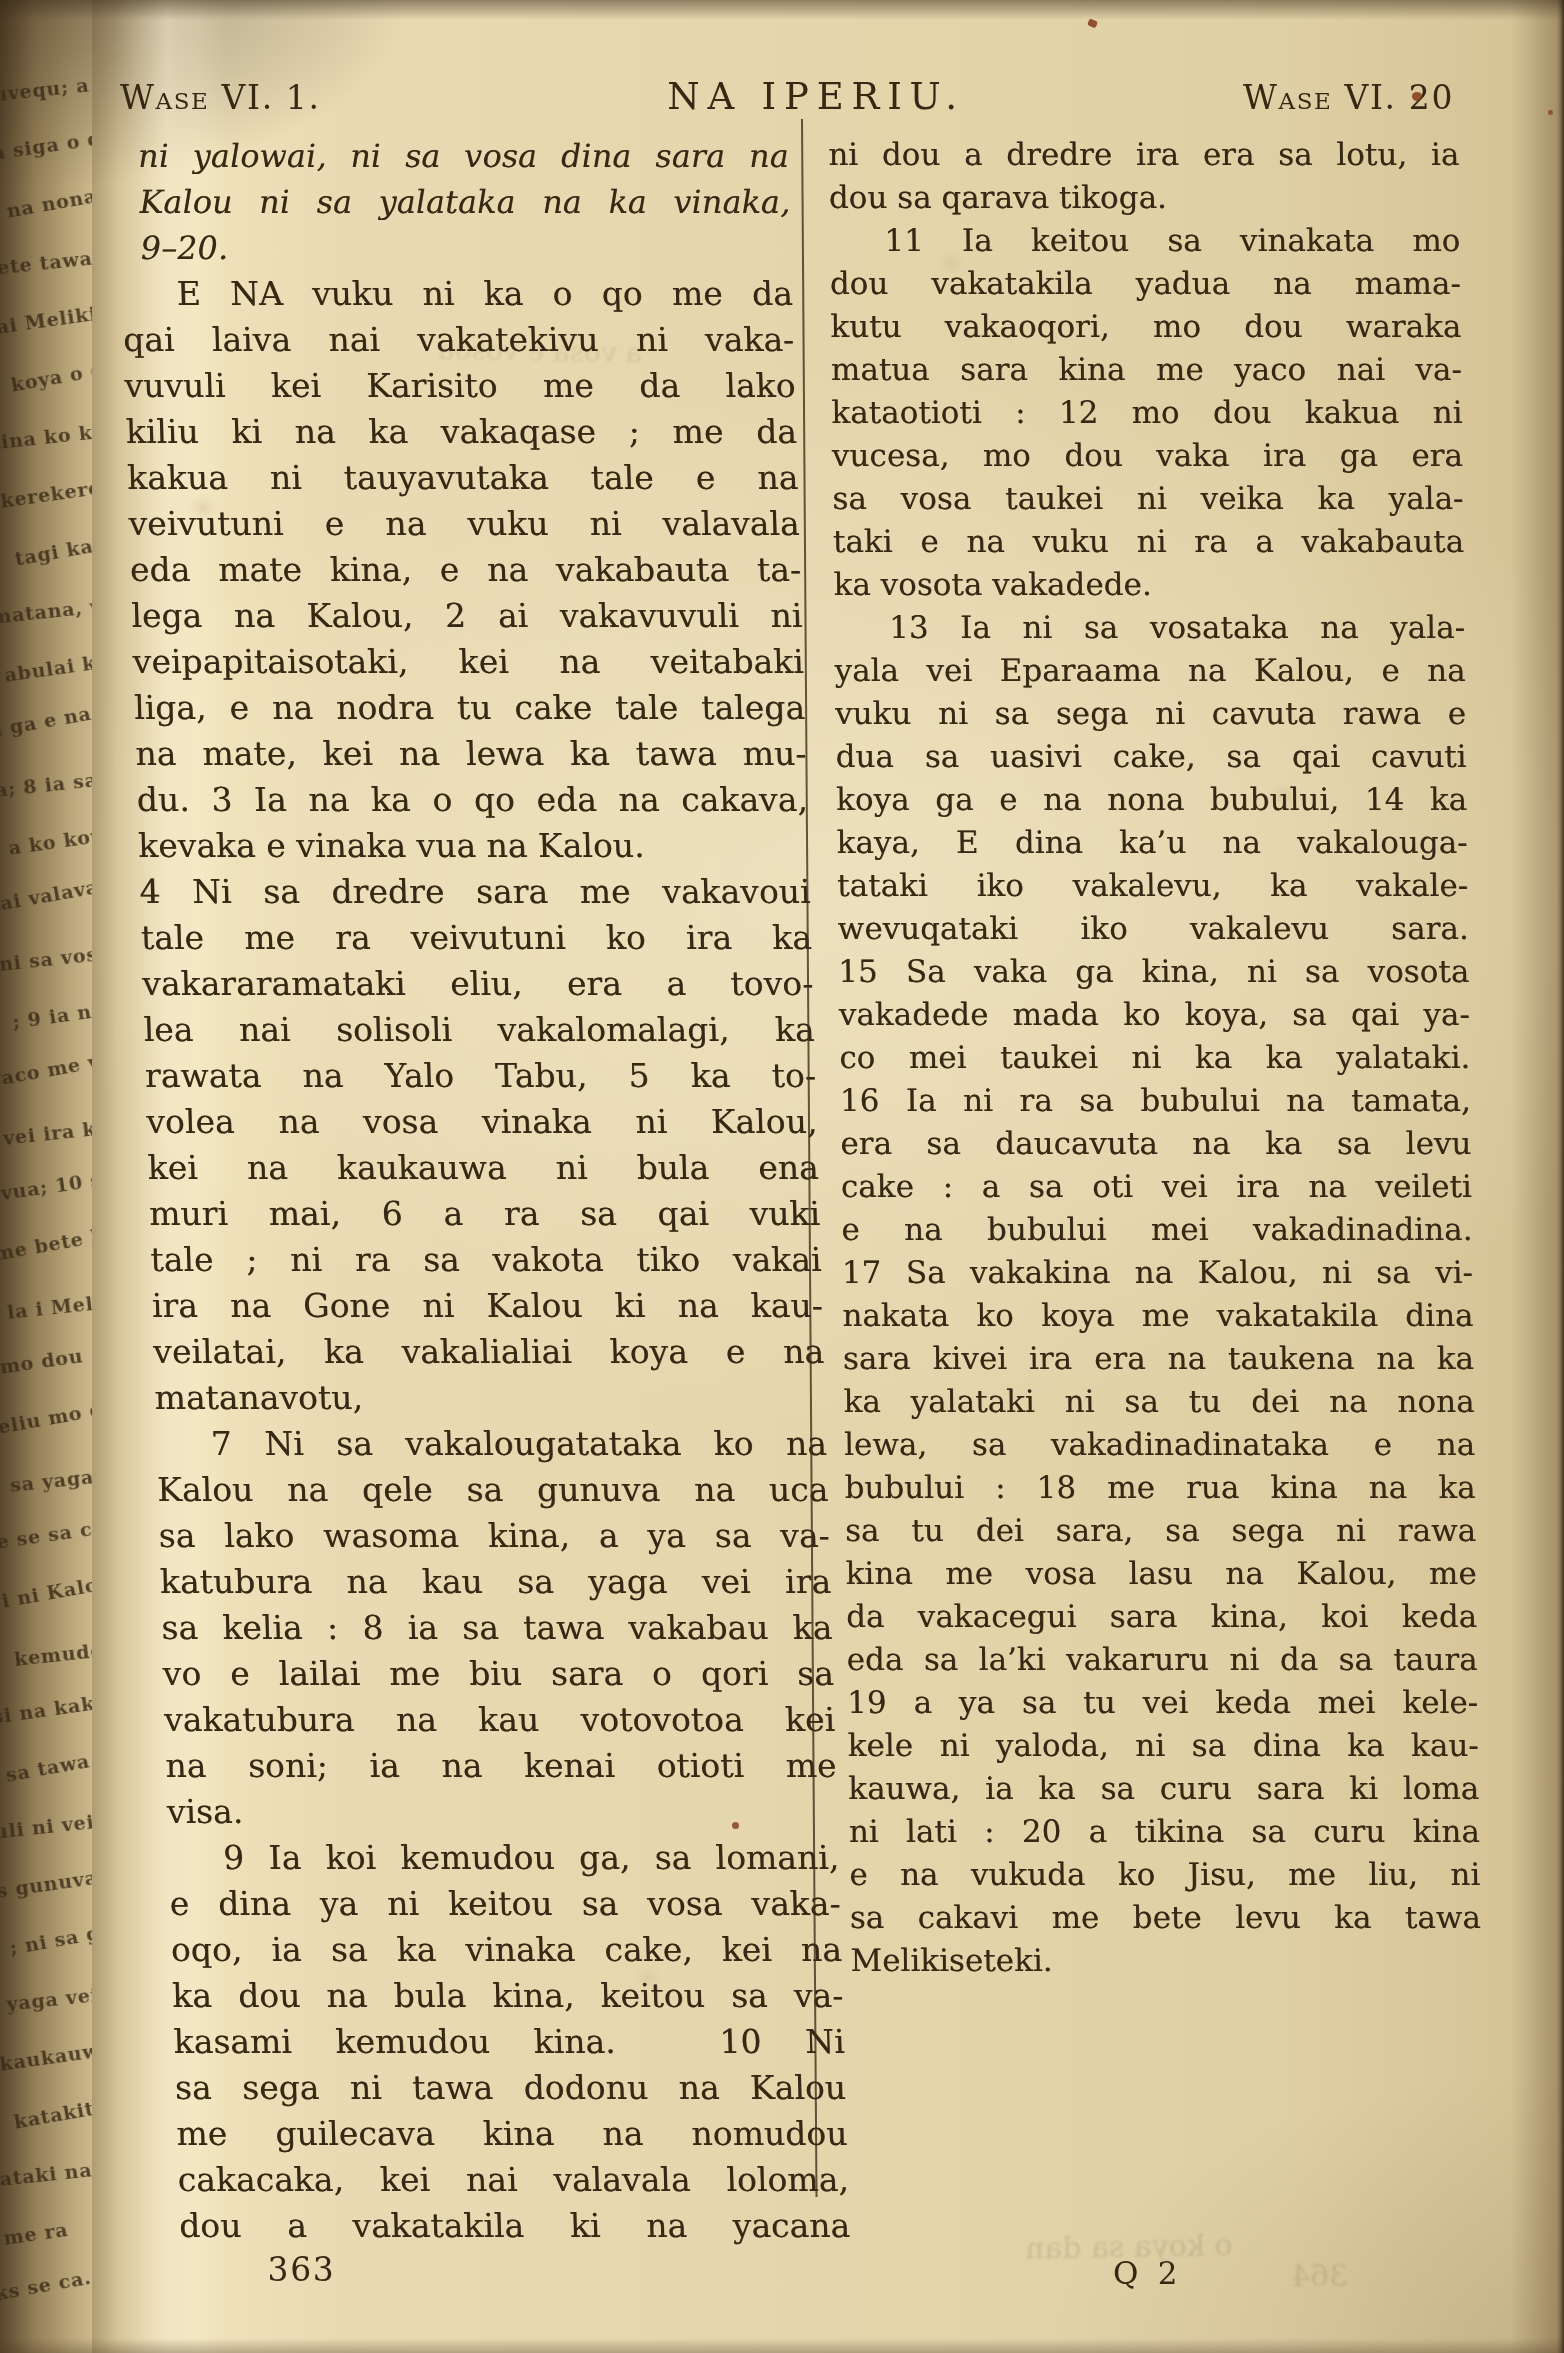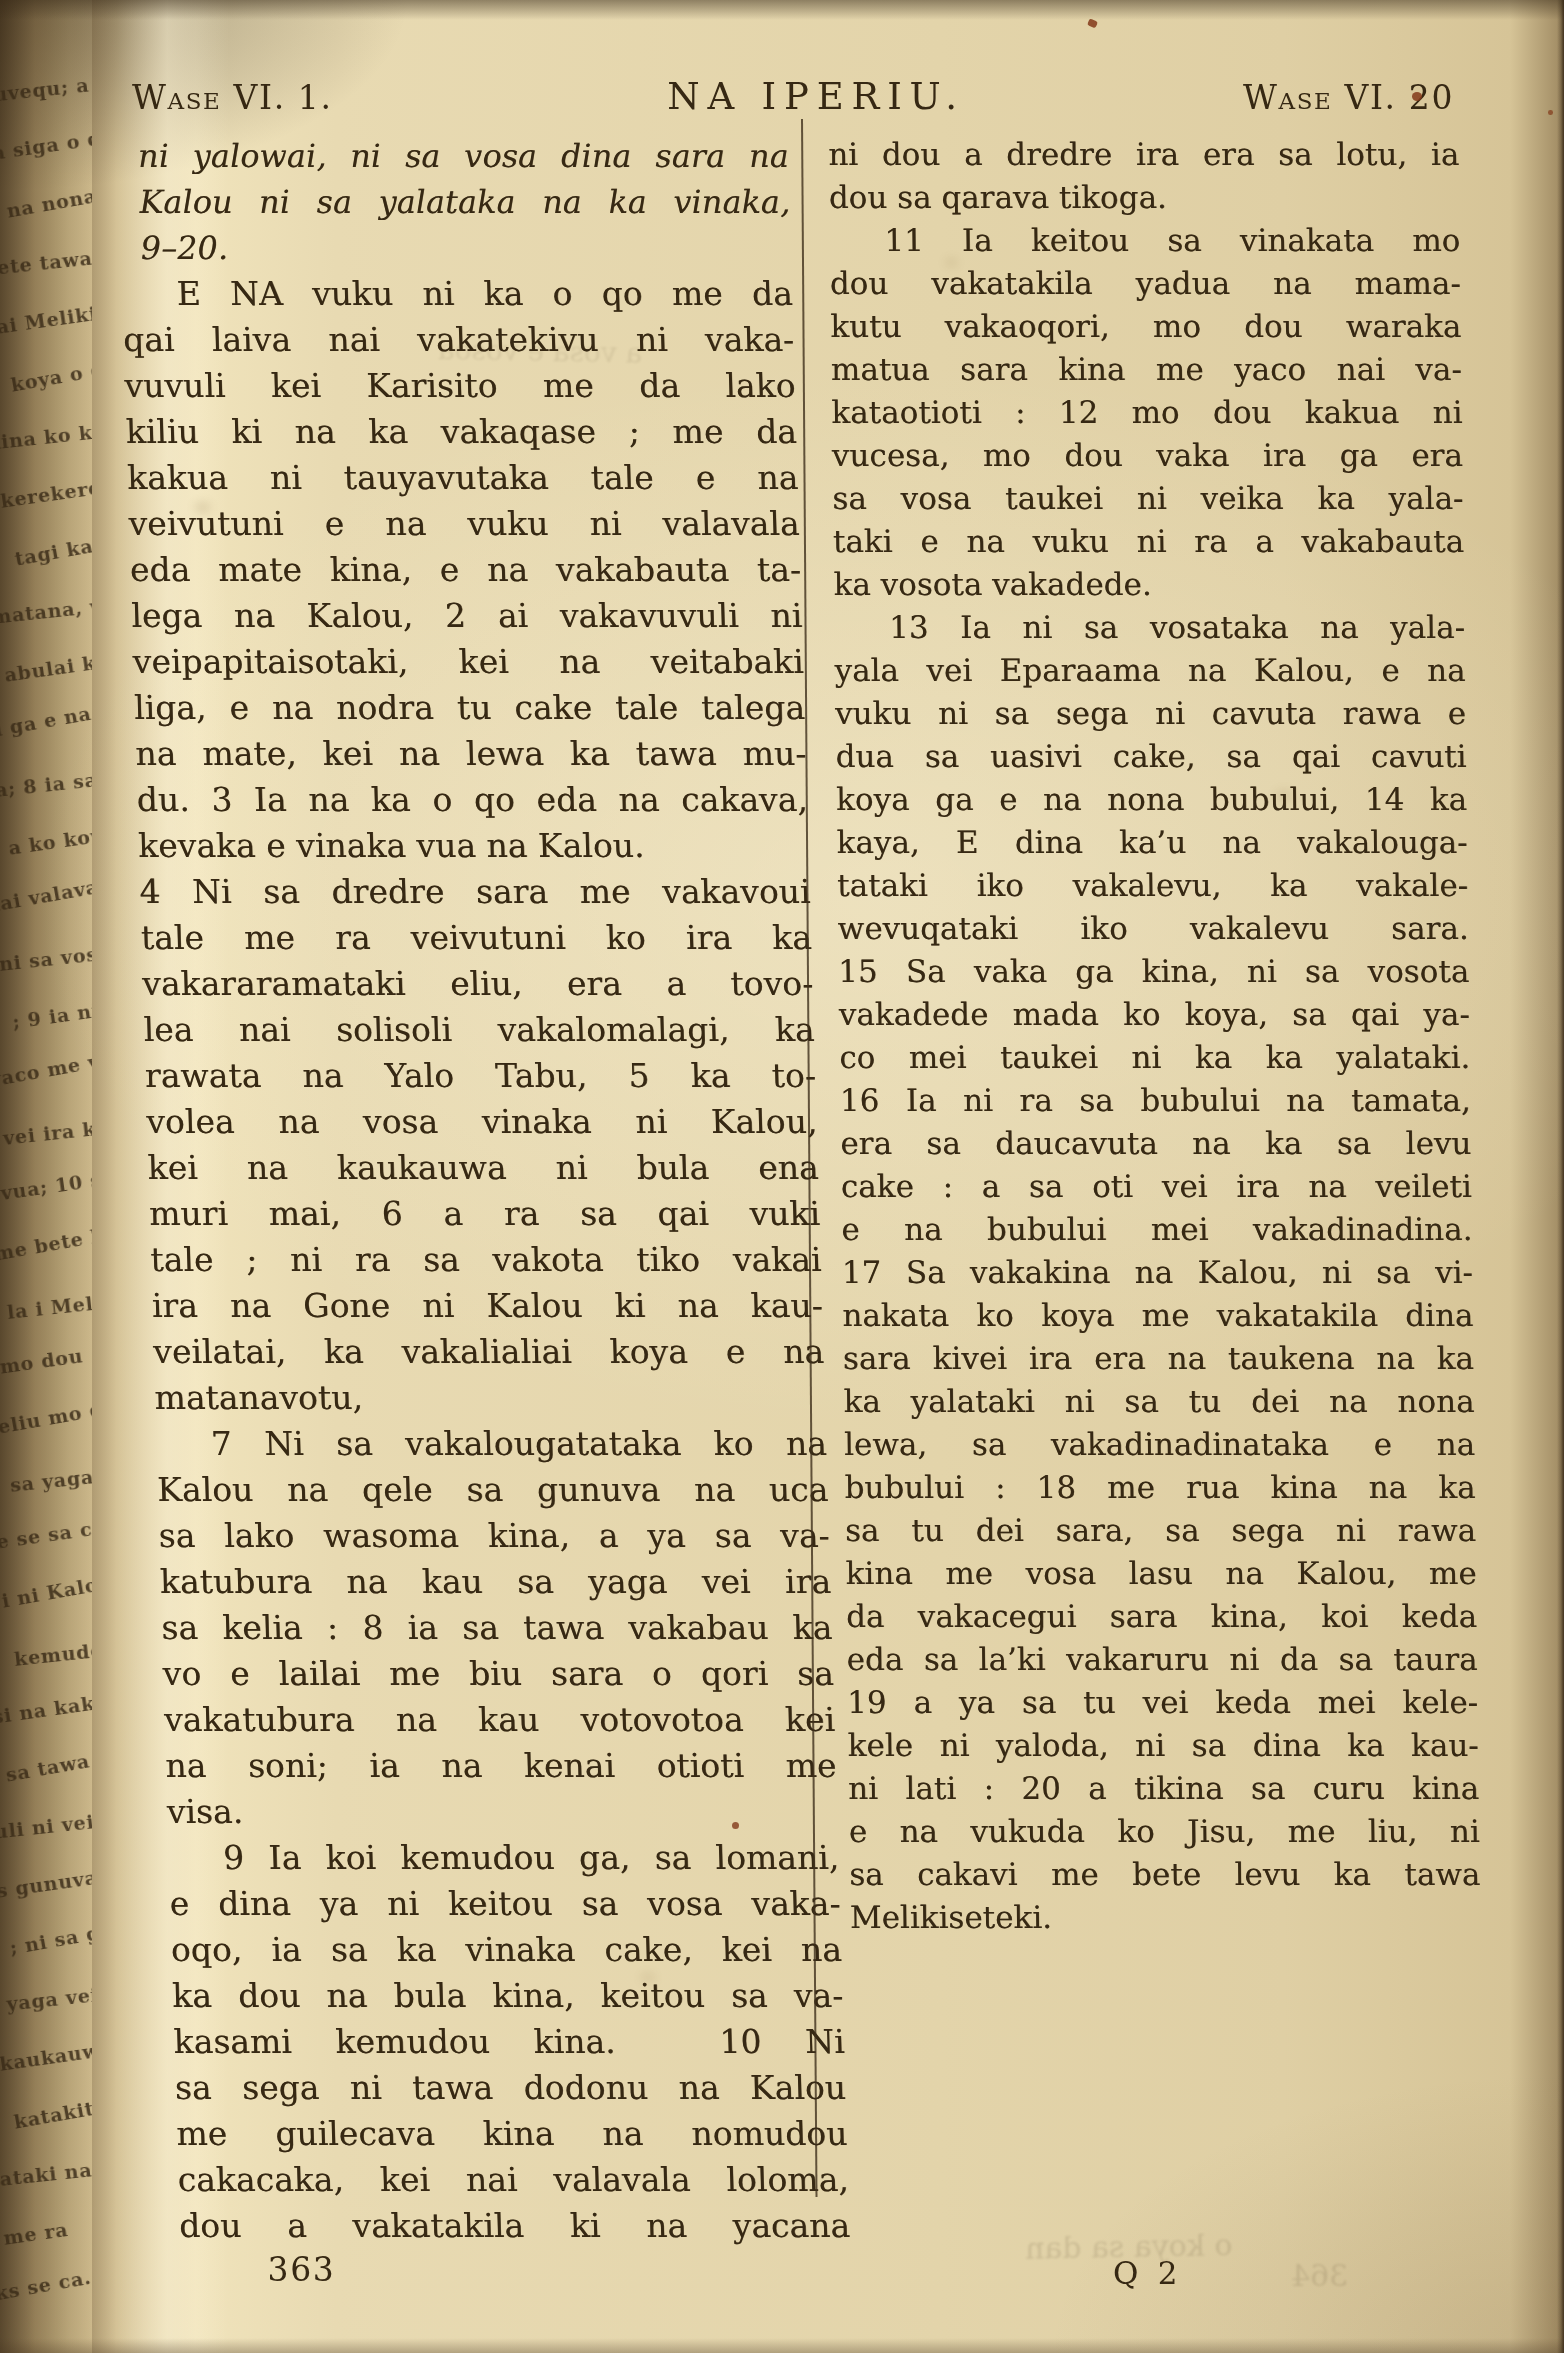--- a/index.html
+++ b/index.html
@@ -24,21 +24,21 @@
     background:linear-gradient(270deg,rgba(46,33,18,.65),rgba(46,33,18,0));}
   .crease{position:absolute;top:0;left:92px;width:137px;bottom:0;pointer-events:none;
     background:linear-gradient(90deg,rgba(90,68,40,.25) 0%,rgba(255,246,216,0) 18%,rgba(253,245,217,.5) 55%,rgba(253,245,217,0) 100%);}
   .gutter{position:absolute;top:0;left:0;bottom:0;width:92px;overflow:hidden;
     background:linear-gradient(90deg,rgba(52,38,20,.55) 0%,rgba(122,98,62,.35) 38%,rgba(160,135,92,.12) 75%,rgba(160,135,92,0) 100%);}
   .gfrag{position:absolute;display:block;white-space:nowrap;
     font-size:19px;font-weight:bold;color:rgba(56,41,22,.82);
     filter:blur(0.5px);letter-spacing:0.8px;transform-origin:left top;}
   .header{position:absolute;top:75px;left:92px;width:1448px;
     display:grid;grid-template-columns:1fr auto 1fr;align-items:baseline;}
-  .hleft{justify-self:start;margin-left:40px;font-variant:small-caps;
+  .hleft{justify-self:start;margin-left:28px;font-variant:small-caps;
     font-size:33px;letter-spacing:1.6px;}
   .hcenter{justify-self:center;font-size:37px;letter-spacing:7.8px;}
   .hright{justify-self:end;margin-right:86px;font-variant:small-caps;
     font-size:33px;letter-spacing:1.6px;}
   .col{position:absolute;top:133px;text-shadow:0.3px 0 0 rgba(54,40,19,.55);}
   .col-left{left:117px;width:671px;transform:skewX(1.7deg);transform-origin:top left;}
   .col-right{left:828px;width:631px;transform:skewX(.7deg);transform-origin:top left;}
   .col-left .line{font-size:33px;line-height:46px;}
   .col-right .line{font-size:31px;line-height:43px;}
   .line{text-align:justify;text-align-last:justify;}
@@ -207,20 +207,21 @@
       <div class="line">sara kivei ira era na taukena na ka</div>
       <div class="line">ka yalataki ni sa tu dei na nona</div>
       <div class="line">lewa, sa vakadinadinataka e na</div>
       <div class="line">bubului : 18 me rua kina na ka</div>
       <div class="line">sa tu dei sara, sa sega ni rawa</div>
       <div class="line">kina me vosa lasu na Kalou, me</div>
       <div class="line">da vakacegui sara kina, koi keda</div>
       <div class="line">eda sa la’ki vakaruru ni da sa taura</div>
       <div class="line">19 a ya sa tu vei keda mei kele-</div>
       <div class="line">kele ni yaloda, ni sa dina ka kau-</div>
+      <div class="line">kauwa, ia ka sa curu sara ki loma</div>
       <div class="line">ni lati : 20 a tikina sa curu kina</div>
       <div class="line">e na vukuda ko Jisu, me liu, ni</div>
       <div class="line">sa cakavi me bete levu ka tawa</div>
       <div class="line noj">Melikiseteki.</div>
     </section>
 
   <div class="pagenum">363</div>
   <div class="signature">Q 2</div>
 
   <span class="ghost ghost1">o koya sa dan</span>

